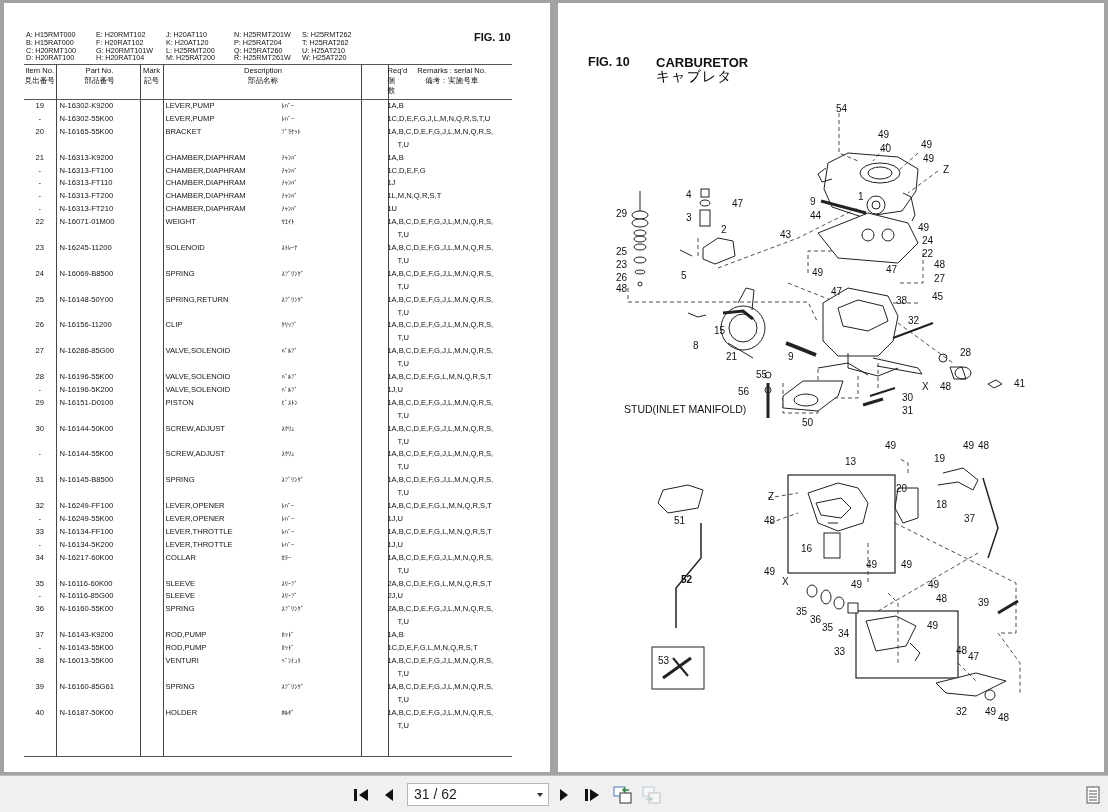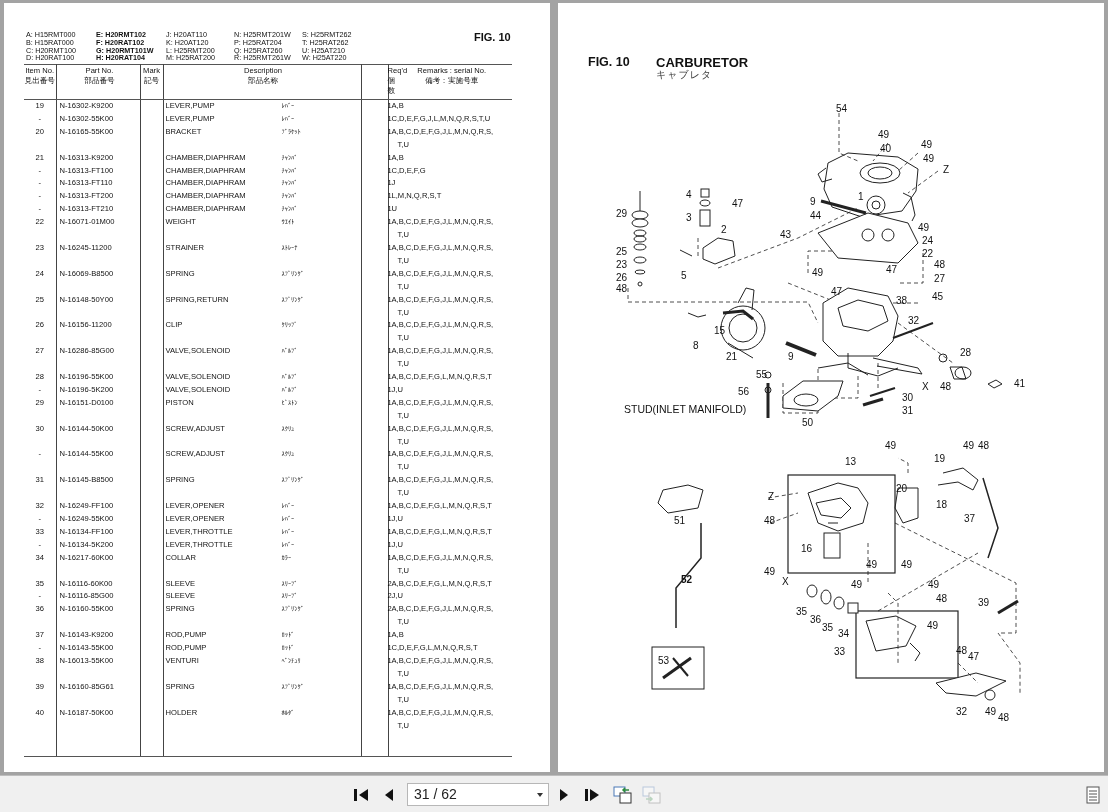--- a/index.html
+++ b/index.html
@@ -28,21 +28,21 @@
   .parts-table th.c-desc, .parts-table td.c-desc,
   .parts-table th.c-req, .parts-table td.c-req { border-right: 1px solid #444; }
   .desc-en { display: inline-block; width: 116px; }
   .desc-jp { display: inline-block; font-size: 6.4px; }
   .rem-wrap { display: block; padding-left: 6px; }
   .table-end td { height: 24px; border-bottom: 1px solid #555; }
 
   
   .fig-right { position: absolute; top: 52px; left: 30px; font-size: 12.5px; font-weight: bold; color: #111; }
   .fig-title { position: absolute; top: 52px; left: 98px; font-size: 13px; font-weight: bold; color: #111; }
-  .fig-title-jp { position: absolute; top: 65px; left: 98px; font-size: 10px; color: #404040; letter-spacing: 1px; }
+  .fig-title-jp { position: absolute; top: 65px; left: 98px; font-size: 14px; color: #000000; letter-spacing: 1px; }
   .diagram { position: absolute; left: 0; top: 0; width: 546px; height: 769px; }
   .lbl { position: absolute; font-size: 10px; color: #111; white-space: nowrap; }
   .lbl.big { font-size: 10.5px; }
 
   
   .toolbar { position: absolute; left: 0; top: 775px; width: 1108px; height: 37px; background: #f0f0f0; border-top: 1px solid #bdbdbd; }
   .tb-btn { position: absolute; top: 8px; width: 22px; height: 22px; display: flex; align-items: center; justify-content: center; cursor: pointer; }
   .page-input { position: absolute; left: 407px; top: 7px; width: 142px; height: 23px; background: #fff; border: 1px solid #b7b7b7; font-size: 14px; color: #222; padding: 2px 6px; }
   .page-input .caret { position: absolute; right: 5px; top: 9px; width: 0; height: 0; border-left: 3px solid transparent; border-right: 3px solid transparent; border-top: 4px solid #333; }
 </style>
@@ -52,21 +52,21 @@
 <div class="viewer">
 
   <div class="page" id="page-left">
     <div class="models" id="models">
         <div class="col" style="left: 0px;">
           <div>A: H15RMT000</div>
           <div>B: H15RAT000</div>
           <div>C: H20RMT100</div>
           <div>D: H20RAT100</div>
         </div>
-        <div class="col" style="left: 70px; font-weight: bold;">
+        <div class="col" style="left: 70px;">
           <div>E: H20RMT102</div>
           <div>F: H20RAT102</div>
           <div>G: H20RMT101W</div>
           <div>H: H20RAT104</div>
         </div>
         <div class="col" style="left: 140px;">
           <div>J: H20AT110</div>
           <div>K: H20AT120</div>
           <div>L: H25RMT200</div>
           <div>M: H25RAT200</div>
@@ -167,21 +167,21 @@
             <td class="c-part">N-16071-01M00</td>
             <td class="c-mark"></td>
             <td class="c-desc"><span class="desc-en">WEIGHT</span><span class="desc-jp">ｳｴｲﾄ</span></td>
             <td class="c-req">1</td>
             <td class="c-rem"><span>A,B,C,D,E,F,G,J,L,M,N,Q,R,S,</span><span class="rem-wrap">T,U</span></td>
           </tr>
           <tr>
             <td class="c-item">23</td>
             <td class="c-part">N-16245-11200</td>
             <td class="c-mark"></td>
-            <td class="c-desc"><span class="desc-en">STRAINER</span><span class="desc-jp">ｽﾄﾚｰﾅ</span></td>
+            <td class="c-desc"><span class="desc-en">SOLENOID</span><span class="desc-jp">ｽﾄﾚｰﾅ</span></td>
             <td class="c-req">1</td>
             <td class="c-rem"><span>A,B,C,D,E,F,G,J,L,M,N,Q,R,S,</span><span class="rem-wrap">T,U</span></td>
           </tr>
           <tr>
             <td class="c-item">24</td>
             <td class="c-part">N-16069-B8500</td>
             <td class="c-mark"></td>
             <td class="c-desc"><span class="desc-en">SPRING</span><span class="desc-jp">ｽﾌﾟﾘﾝｸﾞ</span></td>
             <td class="c-req">1</td>
             <td class="c-rem"><span>A,B,C,D,E,F,G,J,L,M,N,Q,R,S,</span><span class="rem-wrap">T,U</span></td>

